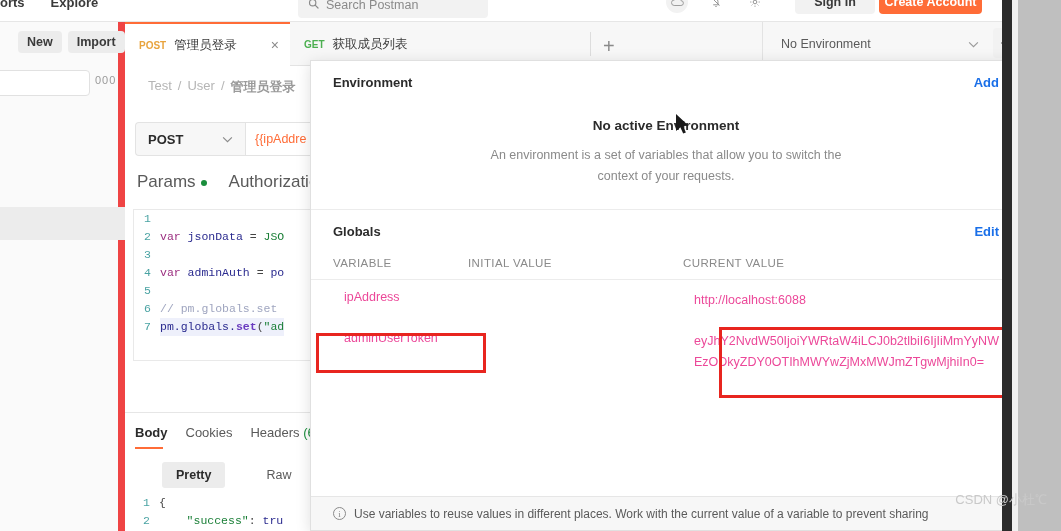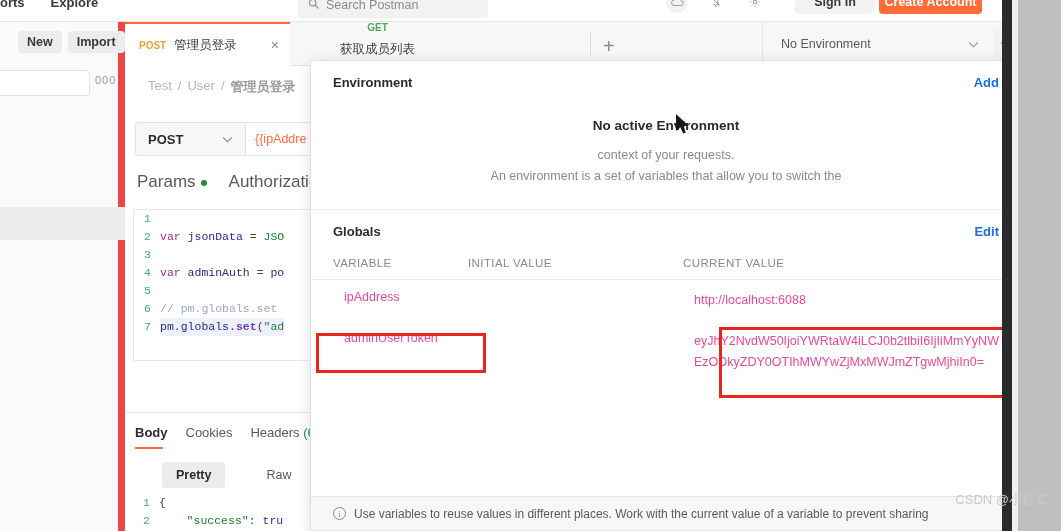--- a/index.html
+++ b/index.html
@@ -273,21 +273,21 @@
       <div class="sb-dots">000</div>
       <div class="sb-row-hl"></div>
     </div>
 
     <div class="tabbar">
       <div class="tab active" style="left:0;width:165px;">
         <span class="meth meth-post">POST</span>
         <span>管理员登录</span>
         <span class="x">×</span>
       </div>
-      <div class="tab" style="left:165px;width:175px;flex-direction:column;">
+      <div class="tab" style="left:165px;width:175px;">
         <span class="meth meth-get">GET</span>
         <span>获取成员列表</span>
       </div>
       <div class="tab-sep"></div>
       <div class="tab-plus">+</div>
       <div class="tab-dots">000</div>
 
       <div class="tabbar-vsep"></div>
       <div class="env-select">
         <span>No Environment</span>
@@ -397,22 +397,22 @@
   <div class="popup">
 
     <div class="pop-sec-head">
       <span class="pop-sec-title">Environment</span>
       <span class="pop-link">Add</span>
     </div>
 
     <div class="empty-wrap">
       <div class="empty-title">No active Environment</div>
       <div class="empty-desc">
+        <div>An environment is a set of variables that allow you to switch the</div>
         <div>context of your requests.</div>
-        <div>An environment is a set of variables that allow you to switch the</div>
       </div>
     </div>
 
     <div class="pop-divider"></div>
 
     <div class="pop-sec-head">
       <span class="pop-sec-title">Globals</span>
       <span class="pop-link">Edit</span>
     </div>
 

